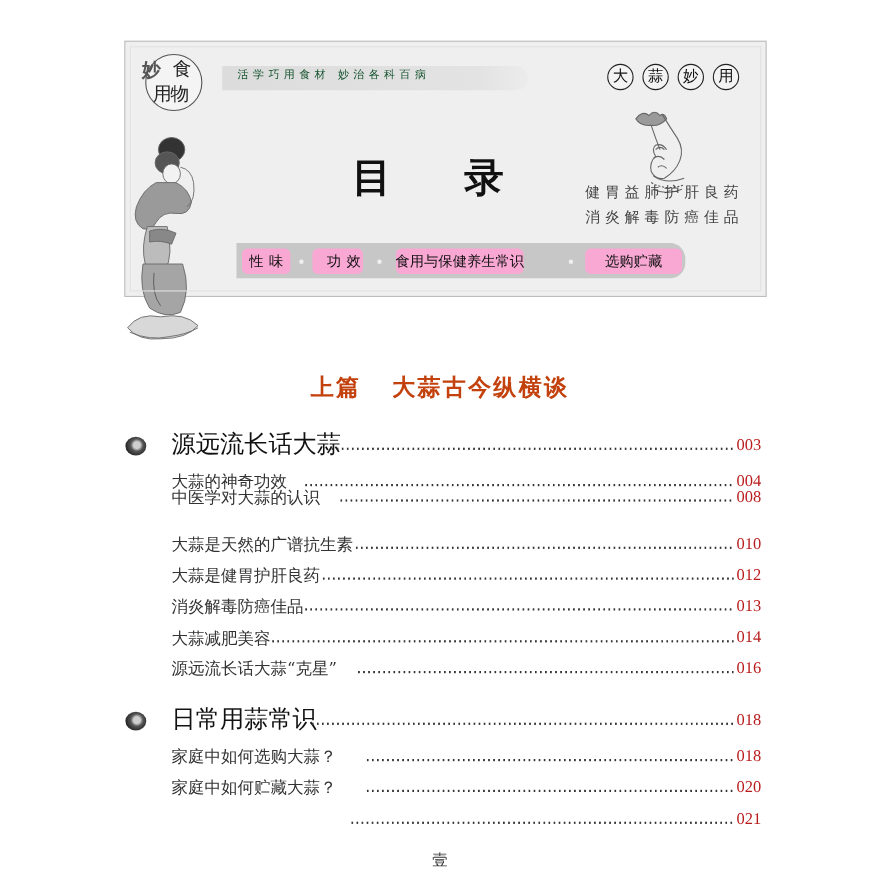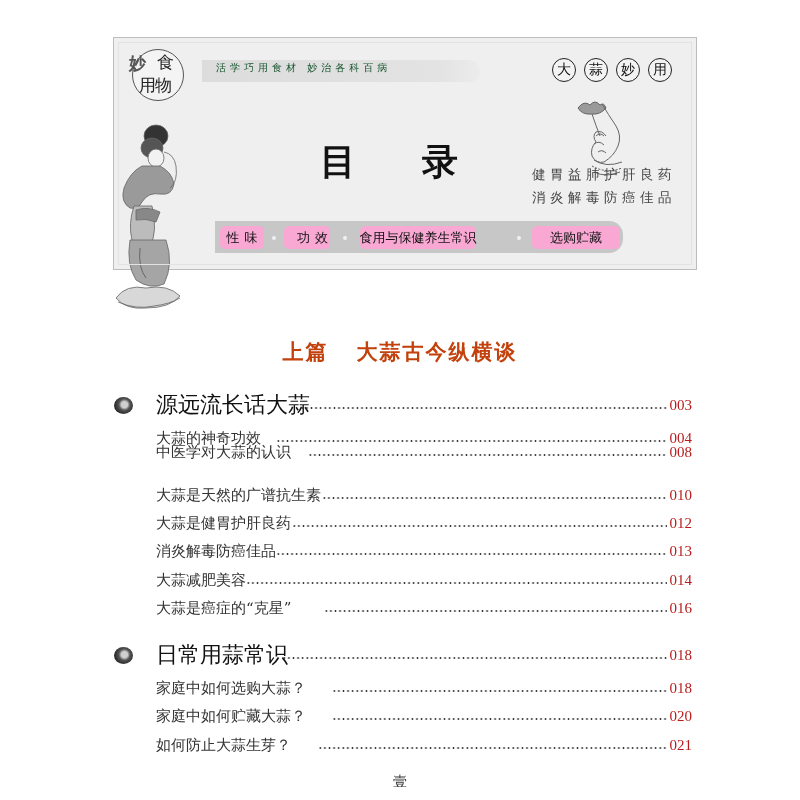--- a/index.html
+++ b/index.html
@@ -224,21 +224,21 @@
   <span class="toc-title">消炎解毒防癌佳品</span>
   <span class="toc-leader" style="left:276px"></span>
   <span class="toc-page">013</span>
 </div>
 <div class="toc-row section" style="top:568px">
   <span class="toc-title">大蒜减肥美容</span>
   <span class="toc-leader" style="left:246px"></span>
   <span class="toc-page">014</span>
 </div>
 <div class="toc-row section" style="top:596px">
-  <span class="toc-title">大蒜是癌症的“克星”</span>
+  <span class="toc-title">源远流长话大蒜“克星”</span>
   <span class="toc-leader" style="left:324px"></span>
   <span class="toc-page">016</span>
 </div>
 
 <div class="toc-row chapter" style="top:643px">
   <span class="toc-bullet"></span>
   <span class="toc-title">日常用蒜常识</span>
   <span class="toc-leader" style="left:282px"></span>
   <span class="toc-page">018</span>
 </div>
@@ -247,18 +247,17 @@
   <span class="toc-title">家庭中如何选购大蒜？</span>
   <span class="toc-leader" style="left:332px"></span>
   <span class="toc-page">018</span>
 </div>
 <div class="toc-row section" style="top:704px">
   <span class="toc-title">家庭中如何贮藏大蒜？</span>
   <span class="toc-leader" style="left:332px"></span>
   <span class="toc-page">020</span>
 </div>
 <div class="toc-row section" style="top:733px">
-  <span class="toc-title">如何防止大蒜生芽？</span>
   <span class="toc-leader" style="left:318px"></span>
   <span class="toc-page">021</span>
 </div>
 
 <div class="page-number">壹</div>
 
 </body></html>

